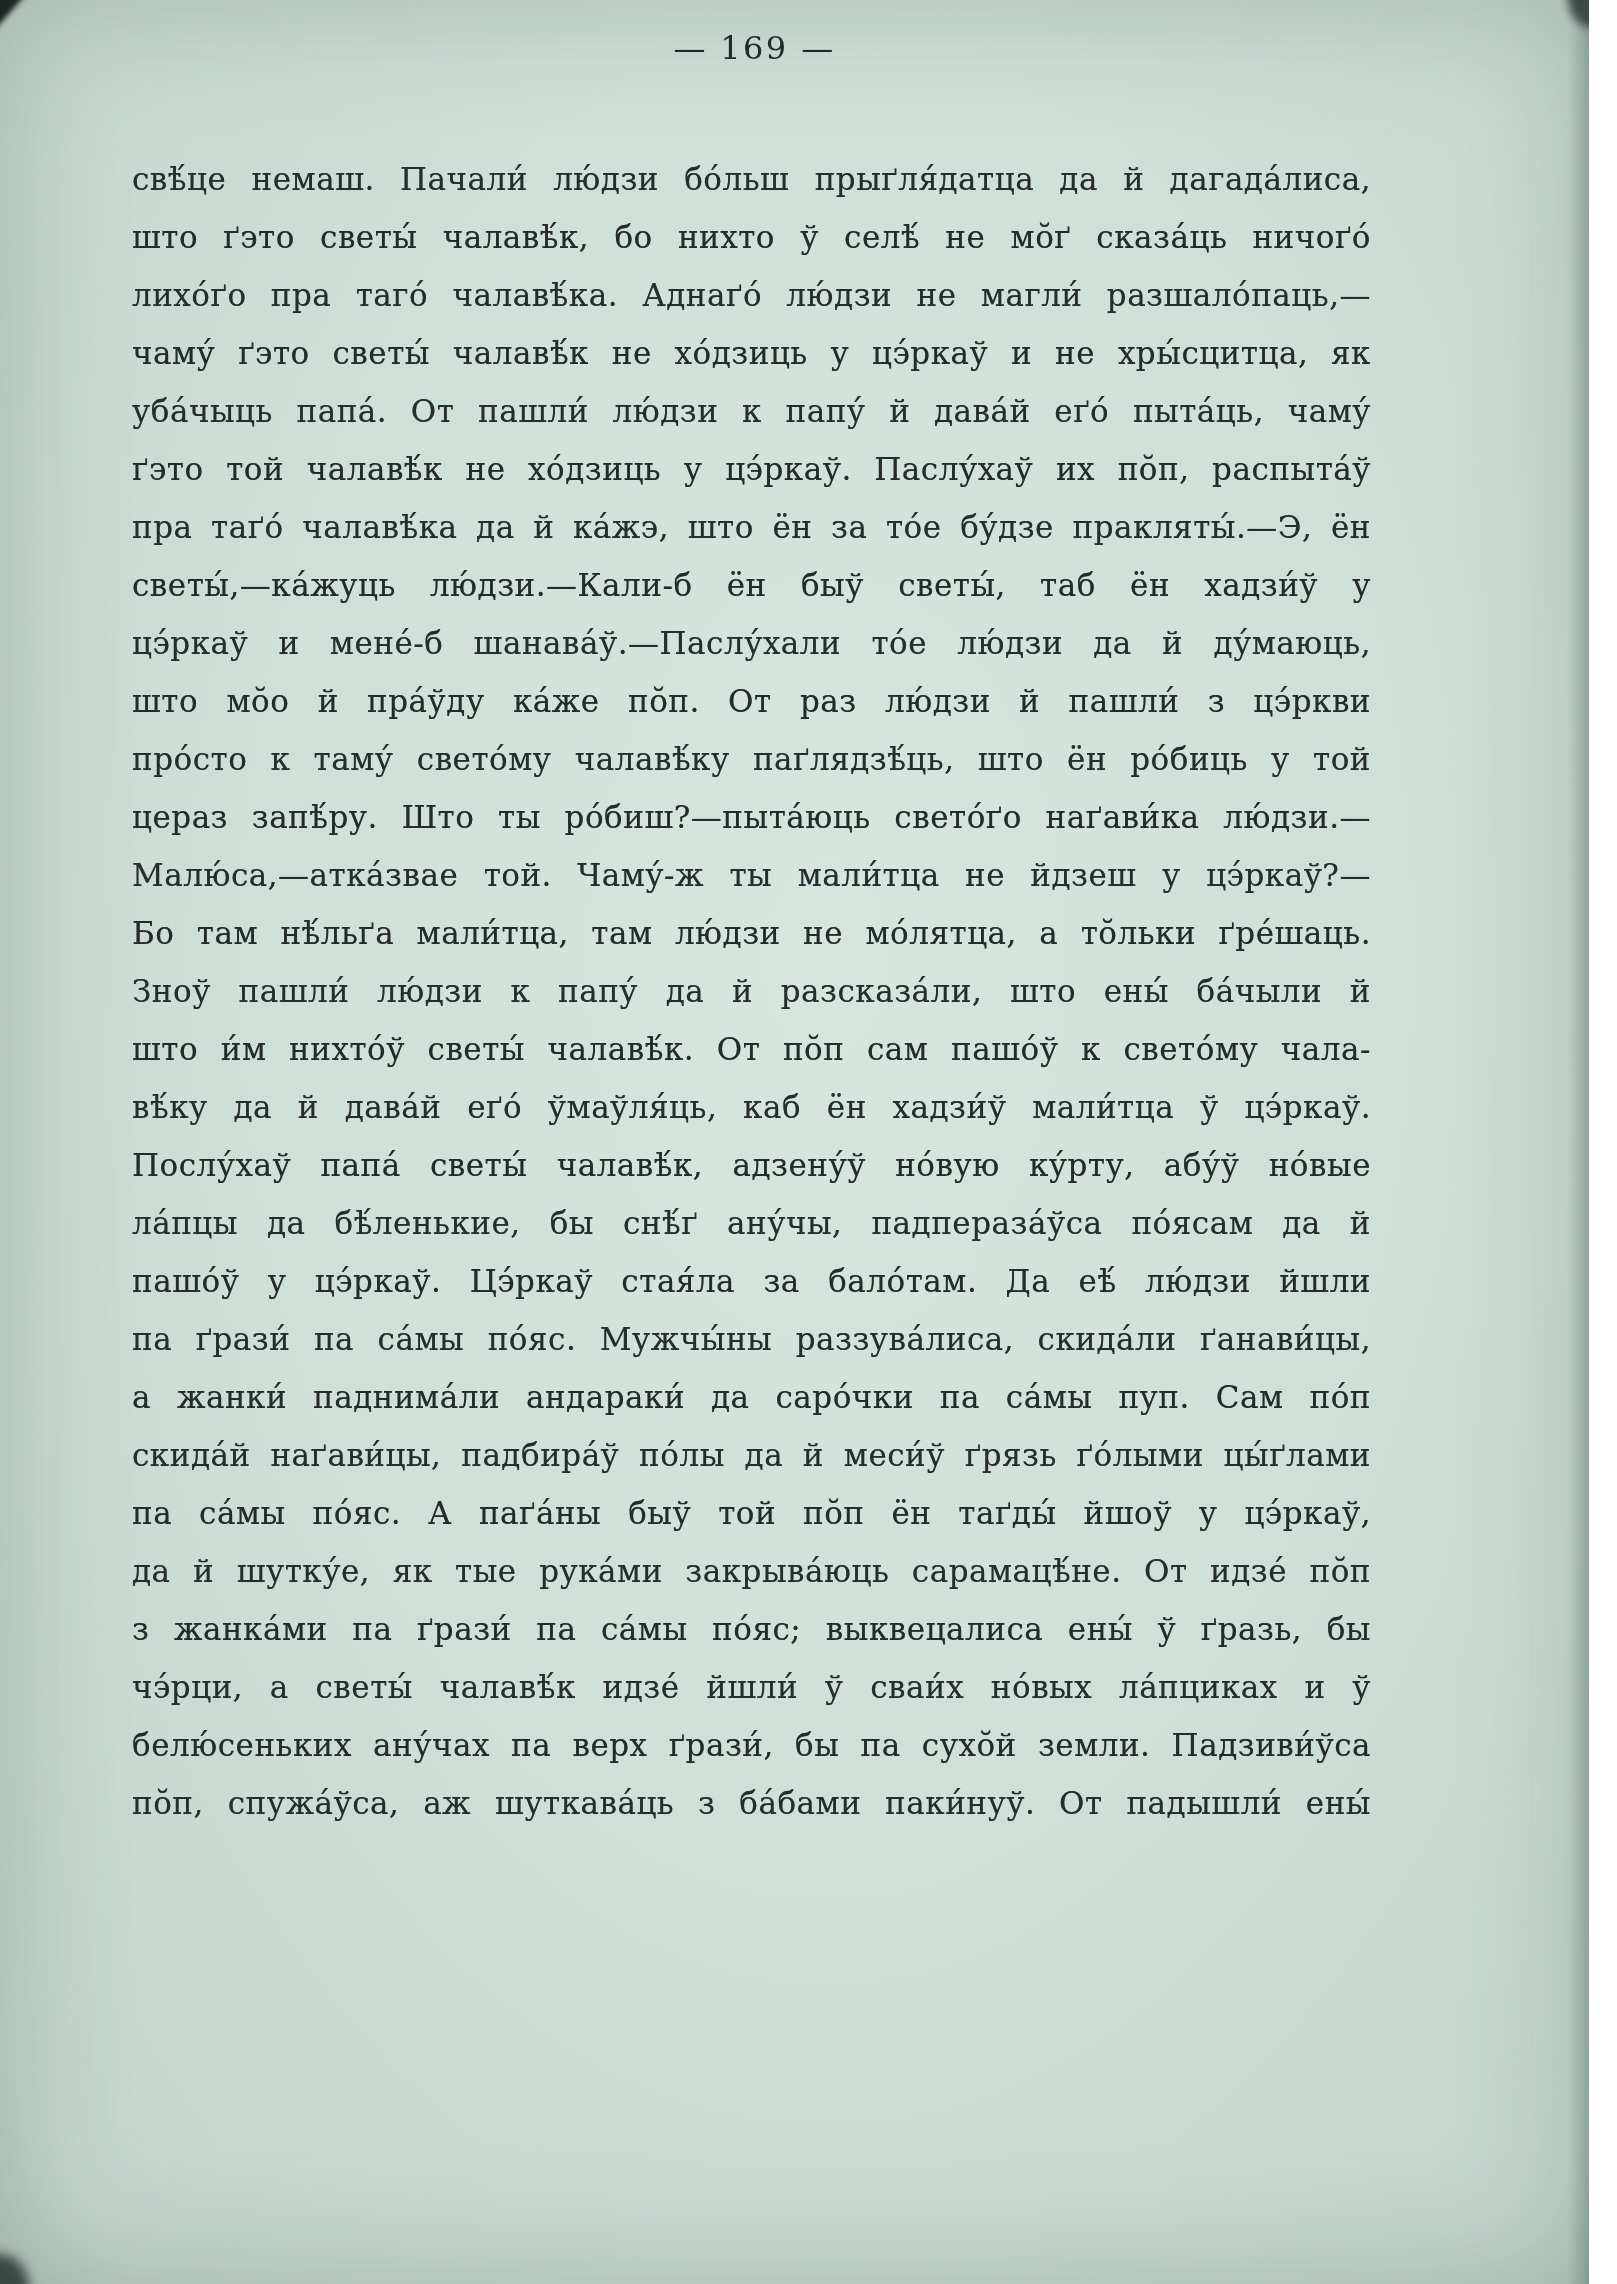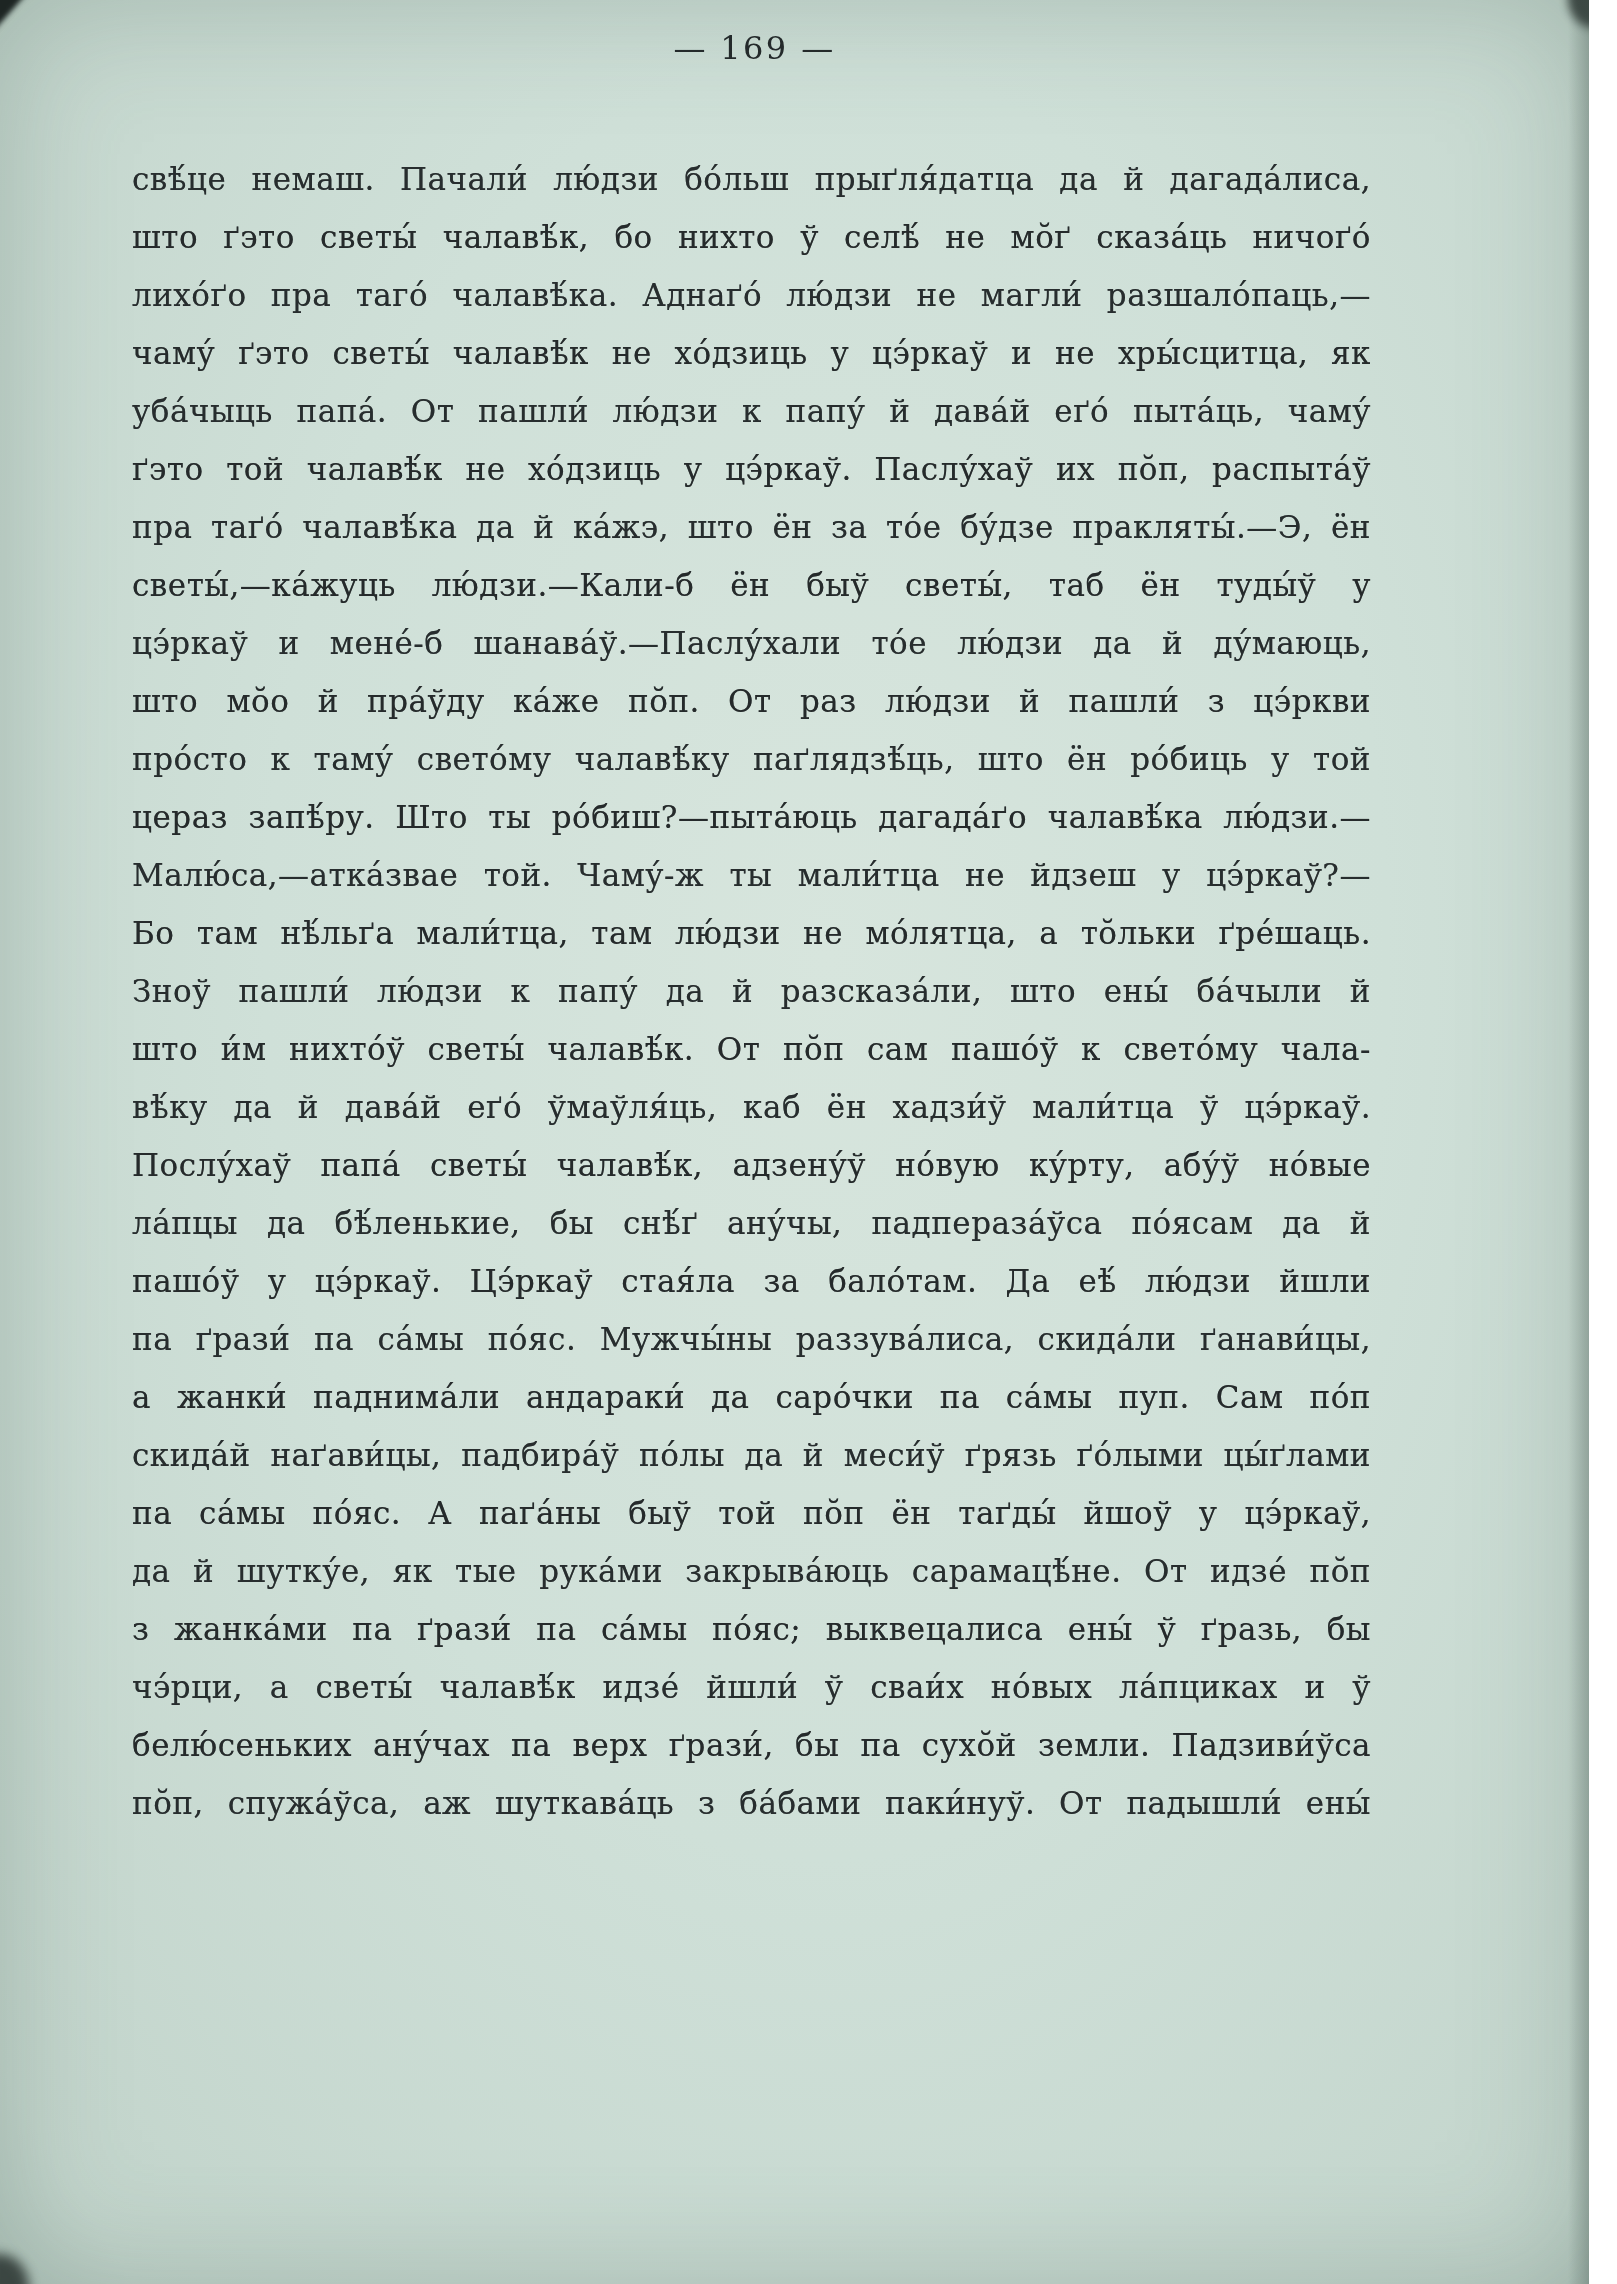--- a/index.html
+++ b/index.html
@@ -83,25 +83,25 @@
   <div class="header">— 169 —</div>
 
   <div class="text-block">
       <div class="line">свѣ́це немаш. Пачали́ лю́дзи бо́льш прыґля́датца да й дагада́лиса,</div>
       <div class="line">што ґэто светы́ чалавѣ́к, бо нихто ў селѣ́ не мо̆ґ сказа́ць ничоґо́</div>
       <div class="line">лихо́ґо пра таго́ чалавѣ́ка. Аднаґо́ лю́дзи не магли́ разшало́паць,—</div>
       <div class="line">чаму́ ґэто светы́ чалавѣ́к не хо́дзиць у цэ́ркаў и не хры́сцитца, як</div>
       <div class="line">уба́чыць папа́. От пашли́ лю́дзи к папу́ й дава́й еґо́ пыта́ць, чаму́</div>
       <div class="line">ґэто той чалавѣ́к не хо́дзиць у цэ́ркаў. Паслу́хаў их по̆п, распыта́ў</div>
       <div class="line">пра таґо́ чалавѣ́ка да й ка́жэ, што ён за то́е бу́дзе пракляты́.—Э, ён</div>
-      <div class="line">светы́,—ка́жуць лю́дзи.—Кали-б ён быў светы́, таб ён туды́ў у</div>
+      <div class="line">светы́,—ка́жуць лю́дзи.—Кали-б ён быў светы́, таб ён хадзи́ў у</div>
       <div class="line">цэ́ркаў и мене́-б шанава́ў.—Паслу́хали то́е лю́дзи да й ду́маюць,</div>
       <div class="line">што мо̆о й пра́ўду ка́же по̆п. От раз лю́дзи й пашли́ з цэ́ркви</div>
       <div class="line">про́сто к таму́ свето́му чалавѣ́ку паґлядзѣ́ць, што ён ро́биць у той</div>
-      <div class="line">цераз запѣ́ру. Што ты ро́биш?—пыта́юць дагада́ґо чалавѣ́ка лю́дзи.—</div>
+      <div class="line">цераз запѣ́ру. Што ты ро́биш?—пыта́юць свето́ґо наґави́ка лю́дзи.—</div>
       <div class="line">Малю́са,—атка́звае той. Чаму́-ж ты мали́тца не йдзеш у цэ́ркаў?—</div>
       <div class="line">Бо там нѣ́льґа мали́тца, там лю́дзи не мо́лятца, а то̆льки ґре́шаць.</div>
       <div class="line">Зноў пашли́ лю́дзи к папу́ да й разсказа́ли, што ены́ ба́чыли й</div>
       <div class="line">што и́м нихто́ў светы́ чалавѣ́к. От по̆п сам пашо́ў к свето́му чала-</div>
       <div class="line">вѣ́ку да й дава́й еґо́ ўмаўля́ць, каб ён хадзи́ў мали́тца ў цэ́ркаў.</div>
       <div class="line">Послу́хаў папа́ светы́ чалавѣ́к, адзену́ў но́вую ку́рту, абу́ў но́вые</div>
       <div class="line">ла́пцы да бѣ́ленькие, бы снѣ́ґ ану́чы, падпераза́ўса по́ясам да й</div>
       <div class="line">пашо́ў у цэ́ркаў. Цэ́ркаў стая́ла за бало́там. Да еѣ́ лю́дзи йшли</div>
       <div class="line">па ґрази́ па са́мы по́яс. Мужчы́ны раззува́лиса, скида́ли ґанави́цы,</div>
       <div class="line">а жанки́ паднима́ли андараки́ да саро́чки па са́мы пуп. Сам по́п</div>

